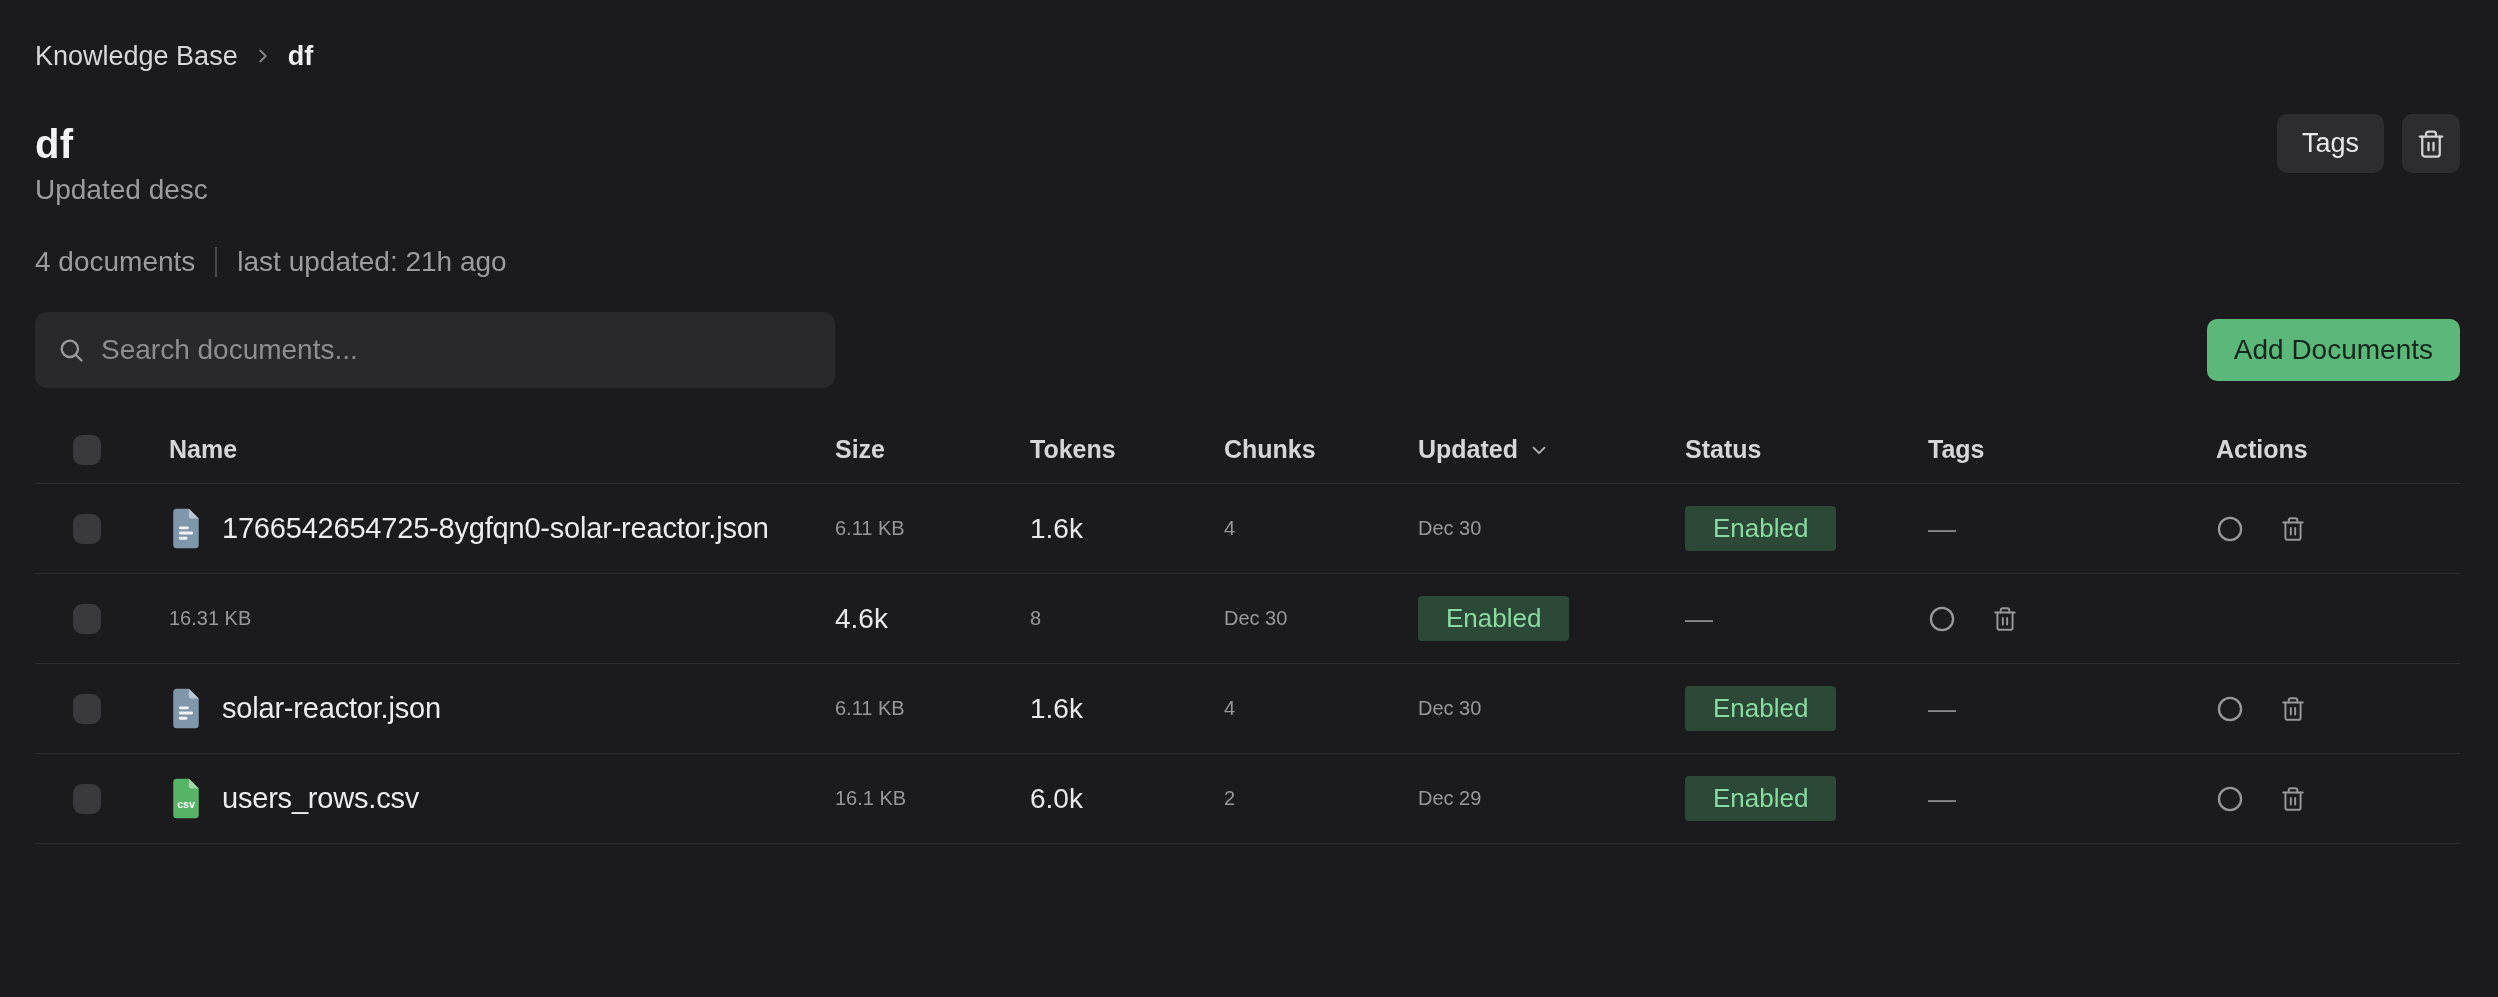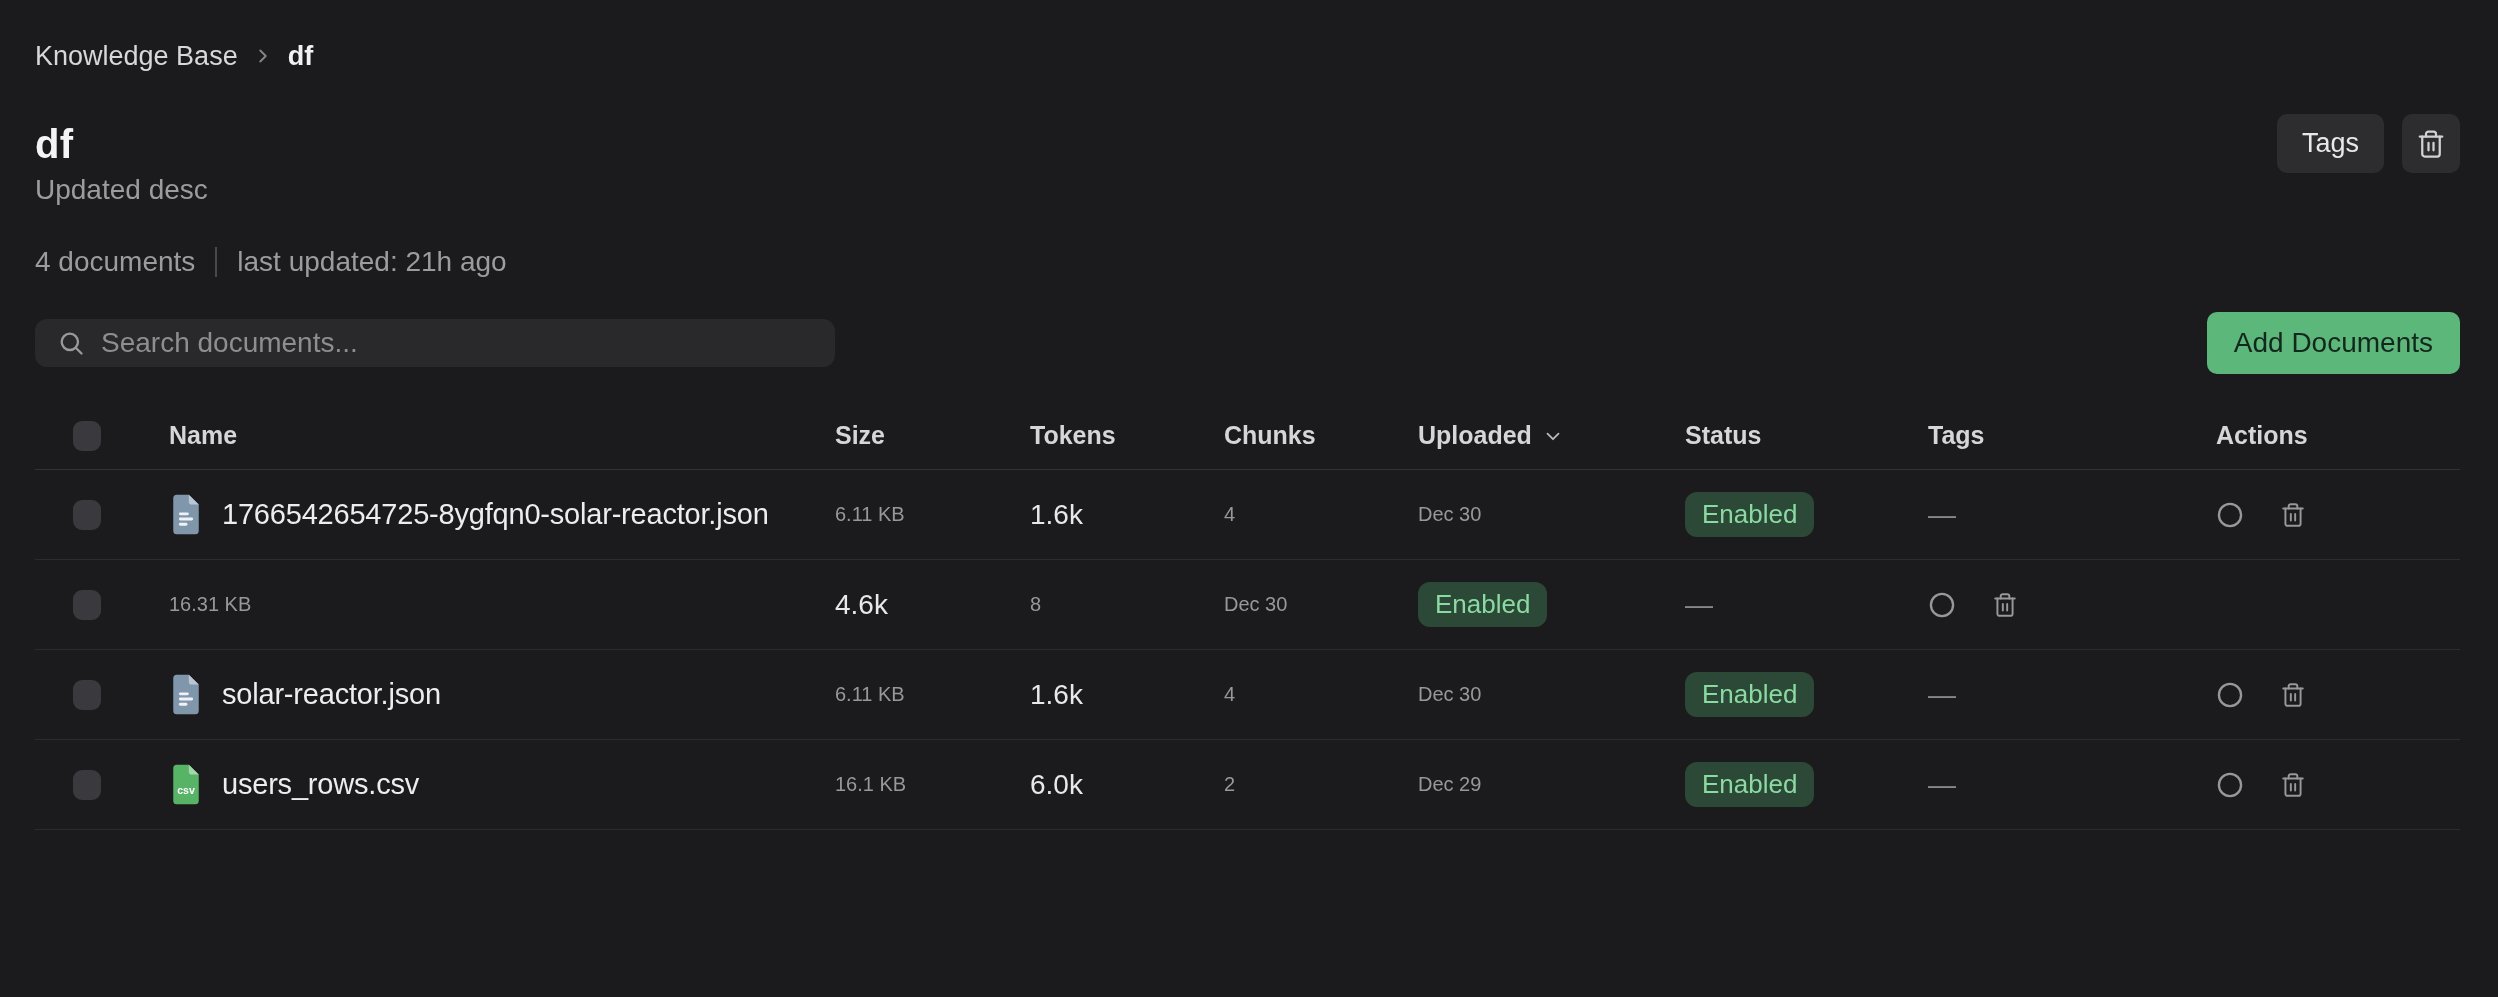--- a/index.html
+++ b/index.html
@@ -29,21 +29,21 @@
 
   .description { font-size: 28px; line-height: 34px; color: #9c9c9f; }
 
   .meta-row { margin-top: 38px; display: flex; align-items: center; gap: 20px; }
   .meta-text { font-size: 28px; line-height: 34px; color: #9c9c9f; }
   .meta-divider { width: 2px; height: 30px; background: #48484c; }
 
   
   .toolbar { margin-top: 33px; display: flex; align-items: center; justify-content: space-between; }
   .search {
-    width: 800px; height: 48px; background: #29292c; border-radius: 12px;
+    width: 800px; height: 76px; background: #29292c; border-radius: 12px;
     display: flex; align-items: center; gap: 16px; padding: 0 22px;
   }
   .search input {
     flex: 1; background: transparent; border: none; outline: none;
     color: #e5e5e7; font-size: 28px; font-family: inherit;
   }
   .search input::placeholder { color: #8e8e92; }
   .add-btn {
     height: 62px; padding: 0 27px; border: none; border-radius: 10px; cursor: pointer;
     background: var(--accent-green, #5cb87a); color: var(--accent-green-text, #15271c);
@@ -64,21 +64,21 @@
   .trow { height: 90px; border-bottom: 1px solid #2c2c2f; }
   .checkbox {
     width: 28px; height: 30px; border-radius: 9px; background: #3a3a3e; cursor: pointer;
   }
   .c-name { display: flex; align-items: center; gap: 19px; overflow: hidden; }
   .fileicon { display: flex; flex: none; }
   .fname { font-size: 29px; color: #ededef; white-space: nowrap; letter-spacing: -0.2px; }
   .c-size, .c-chunks, .c-date { font-size: 20px; color: #98989b; }
   .c-tokens { font-size: 28px; color: #e8e8ea; }
   .badge {
-    display: inline-block; padding: 7px 17px; border-radius: 12px;
+    display: inline-block; padding: 7px 28px; border-radius: 4px;
     background: var(--badge-bg, #2c4836); color: var(--badge-text, #8adba2); font-size: 26px;
   }
   .c-tags { font-size: 28px; color: #88888b; }
   .c-actions { display: flex; align-items: center; gap: 36px; }
   .iconbtn { background: none; border: none; padding: 0; cursor: pointer; display: flex; align-items: center; }
   svg { display: block; }
 </style>
 </head>
 <body>
 
@@ -136,21 +136,21 @@
   <div class="table">
     <div class="grid thead">
       <div>
           <div class="checkbox"></div>
         </div>
       <div class="th">Name</div>
       <div class="th">Size</div>
       <div class="th">Tokens</div>
       <div class="th">Chunks</div>
       <div class="th sortable">
-        <span>Uploaded</span>
+        <span>Updated</span>
         <span>
           <svg width="22" height="22" viewBox="0 0 24 24" fill="none" stroke="#b8b8bb" stroke-width="2" stroke-linecap="round" stroke-linejoin="round">
               <polyline points="6 9.5 12 15.5 18 9.5"></polyline>
             </svg>
         </span>
       </div>
       <div class="th">Status</div>
       <div class="th">Tags</div>
       <div class="th">Actions</div>
     </div>

